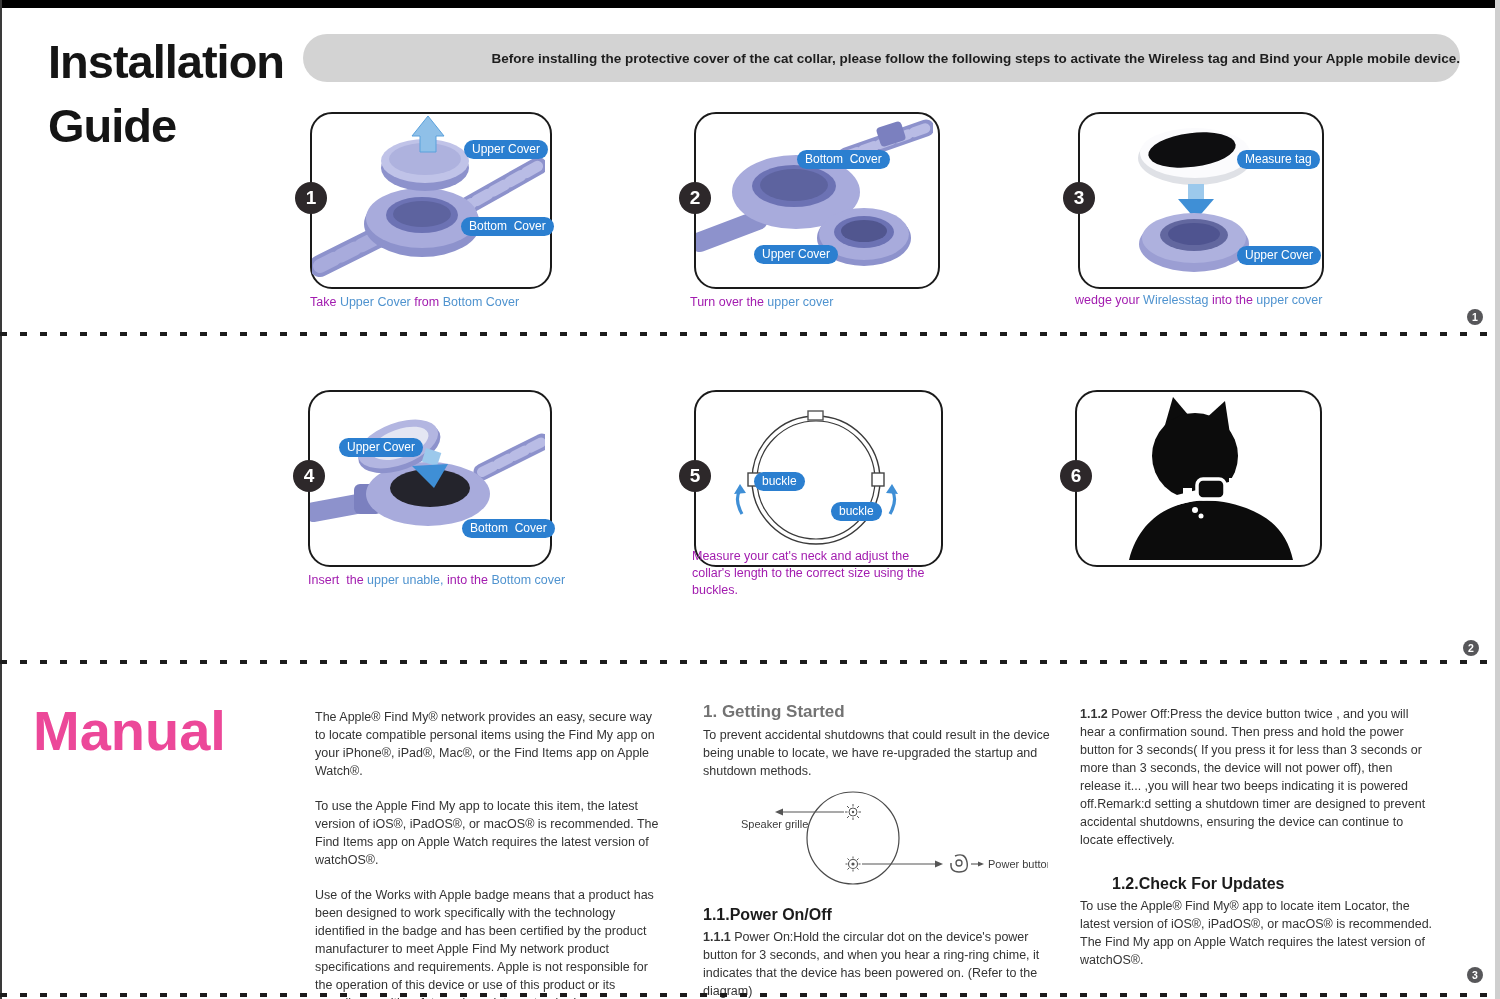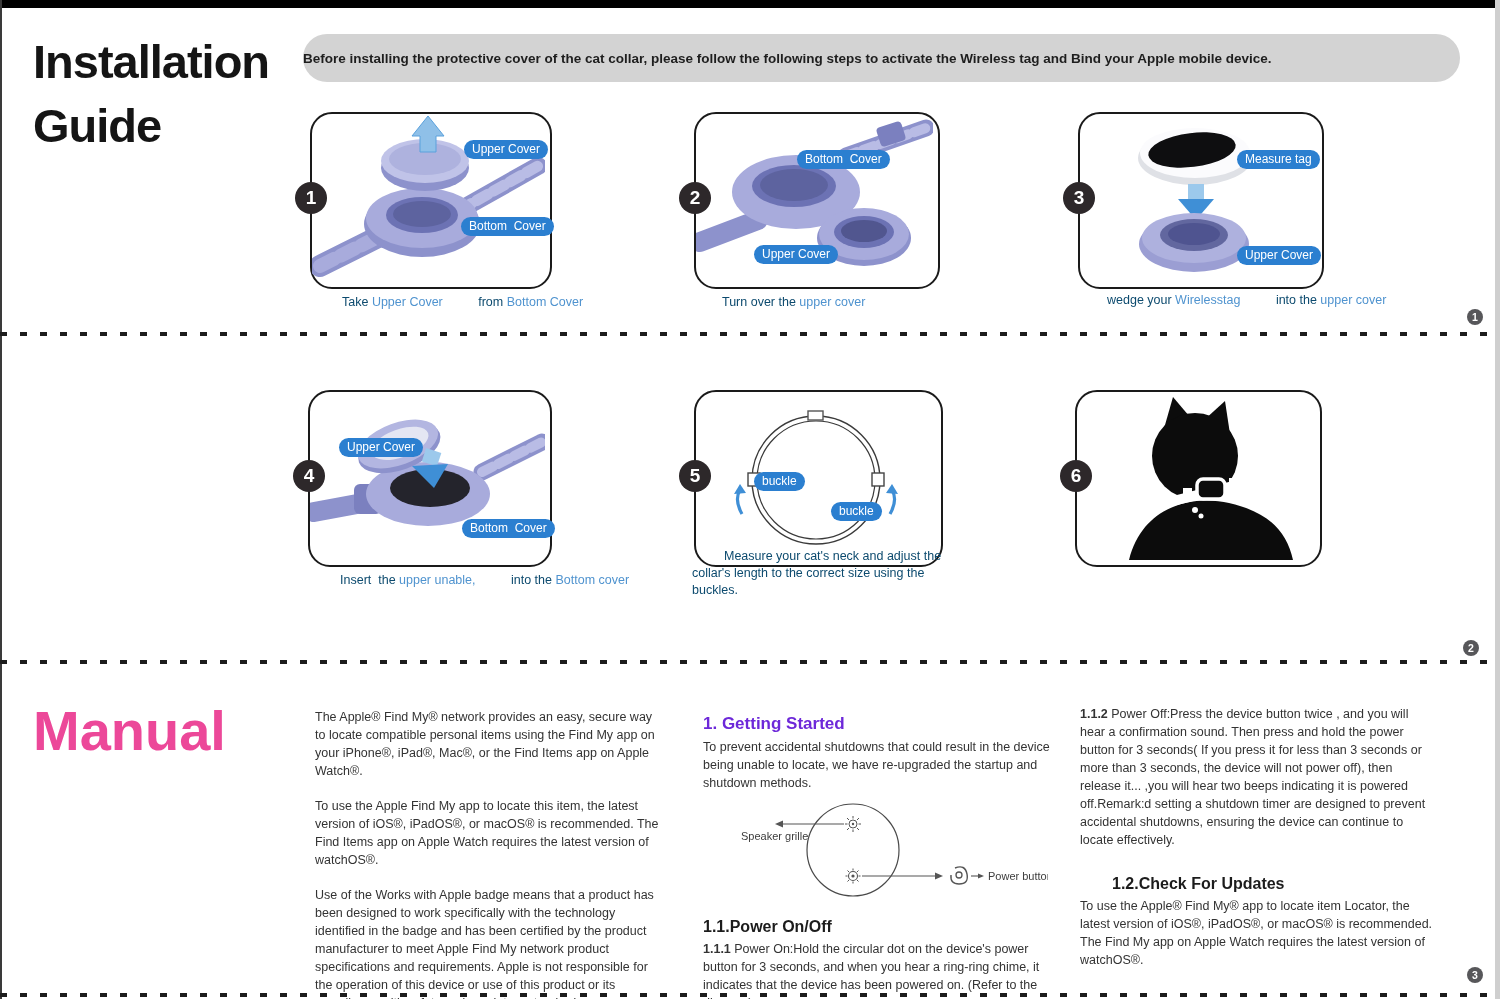--- a/index.html
+++ b/index.html
@@ -3,41 +3,41 @@
 <meta charset="utf-8">
 <style>
   html,body{margin:0;padding:0;background:#888;}
   #page{position:relative;width:1500px;height:999px;background:#ffffff;overflow:hidden;
         font-family:"Liberation Sans","DejaVu Sans",sans-serif;color:#2b2b2b;}
   .edge-top{position:absolute;left:0;top:0;width:1500px;height:8px;background:#000;}
   .edge-left{position:absolute;left:0;top:0;width:2px;height:999px;background:#3a3a3a;}
   .edge-right{position:absolute;right:0;top:0;width:5px;height:999px;background:#cfcfcf;}
   .dashline{position:absolute;left:0;width:1500px;height:4px;
             background:repeating-linear-gradient(90deg,#1c1c1c 0 7px,transparent 7px 20px);}
-  .big-title{position:absolute;left:33px;top:30px;font-size:47px;font-weight:bold;color:#151515;
+  .big-title{position:absolute;left:48px;top:30px;font-size:47px;font-weight:bold;color:#151515;
              line-height:64px;letter-spacing:-1px;}
   .manual-title{position:absolute;left:33px;top:698px;font-size:56px;font-weight:bold;color:#ec4899;}
   .banner{position:absolute;left:303px;top:34px;width:1157px;height:48px;background:#d3d3d3;
-          border-radius:26px;display:flex;align-items:center;justify-content:flex-start;}
+          border-radius:26px;display:flex;align-items:center;justify-content:flex-end;}
   .banner span{font-size:13.5px;font-weight:bold;color:#1e1e1e;}
   .card{position:absolute;height:173px;border:2.5px solid #1a1a1a;border-radius:22px;background:#fff;}
   .stepnum{position:absolute;left:-17px;top:68px;width:32px;height:32px;border-radius:50%;
            background:#2d282a;color:#fff;font-size:19px;font-weight:bold;display:flex;
            align-items:center;justify-content:center;}
   .pill{position:absolute;background:#2b7fd0;color:#fff;font-size:12px;padding:2px 8px 3px 8px;
         border-radius:10px;white-space:pre;line-height:14px;}
   .caption{position:absolute;font-size:12.5px;color:#3c3c3c;line-height:17px;}
   .pre{white-space:pre;}
   .cb{color:#4f93cf;}
-  .cw{color:#0c4a6e;margin-left:32px;}
+  .cw{color:#a21caf;}
   .pagemark{position:absolute;width:16px;height:16px;border-radius:50%;background:#57575a;color:#fff;
             font-size:10.5px;font-weight:bold;display:flex;align-items:center;justify-content:center;}
   .mcol{position:absolute;font-size:12.5px;line-height:18px;color:#333;}
   .mcol p{margin:0 0 17px 0;}
-  .h-big{font-size:17px;font-weight:bold;color:#6d28d9;margin:12px 0 5px 0;}
+  .h-big{font-size:17px;font-weight:bold;color:#737373;margin:0 0 5px 0;}
   .h-mid{font-size:16px;font-weight:bold;color:#1c1c1c;margin:12px 0 4px 0;}
   svg{display:block;}
   .cardart{position:absolute;left:0;top:0;}
 </style>
 </head>
 <body>
 
 <div id="page">
   <div class="edge-top"></div>
   <div class="edge-left"></div>

